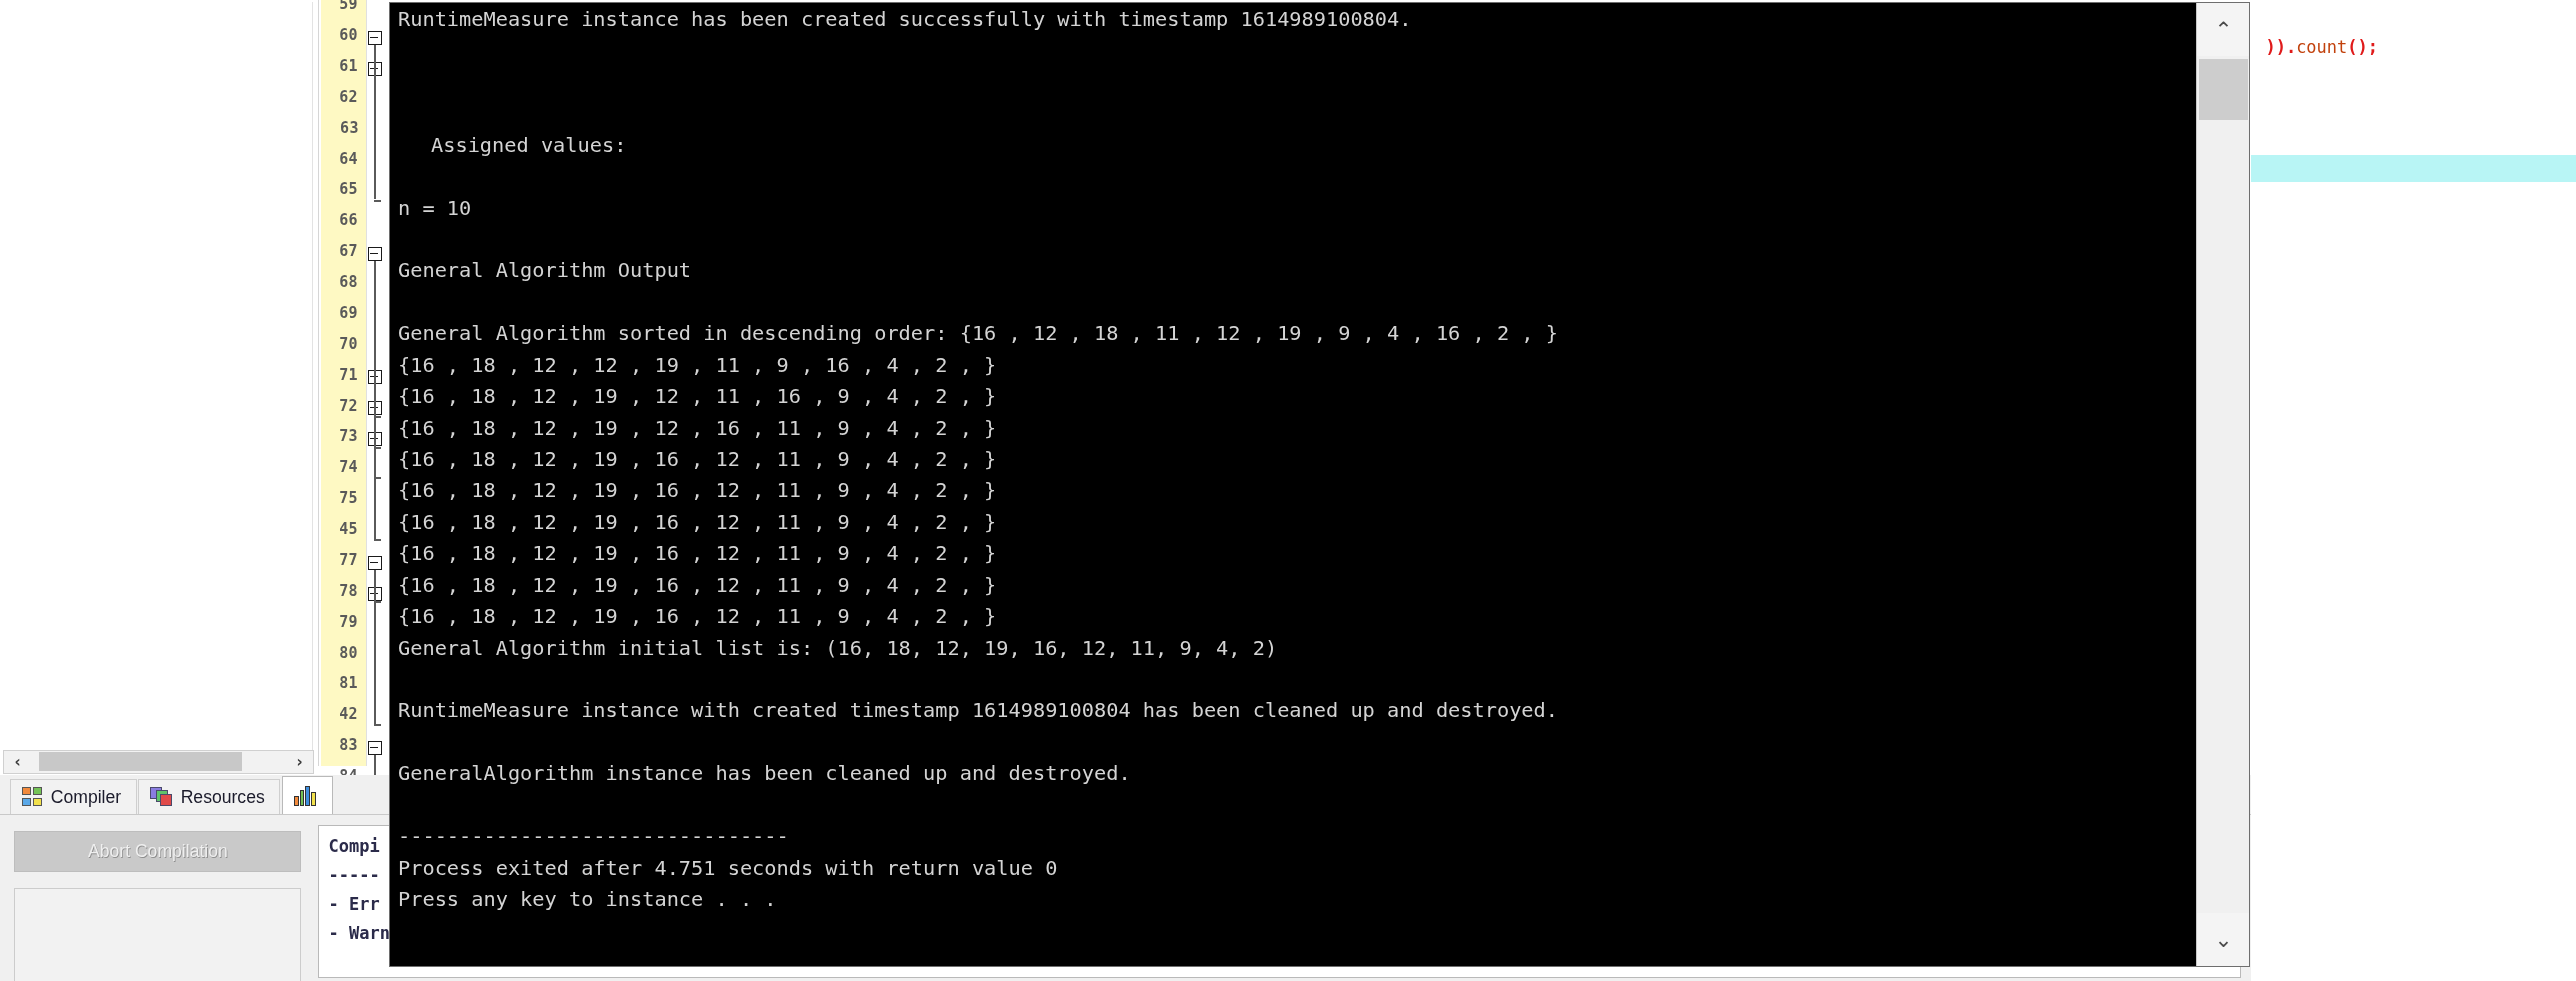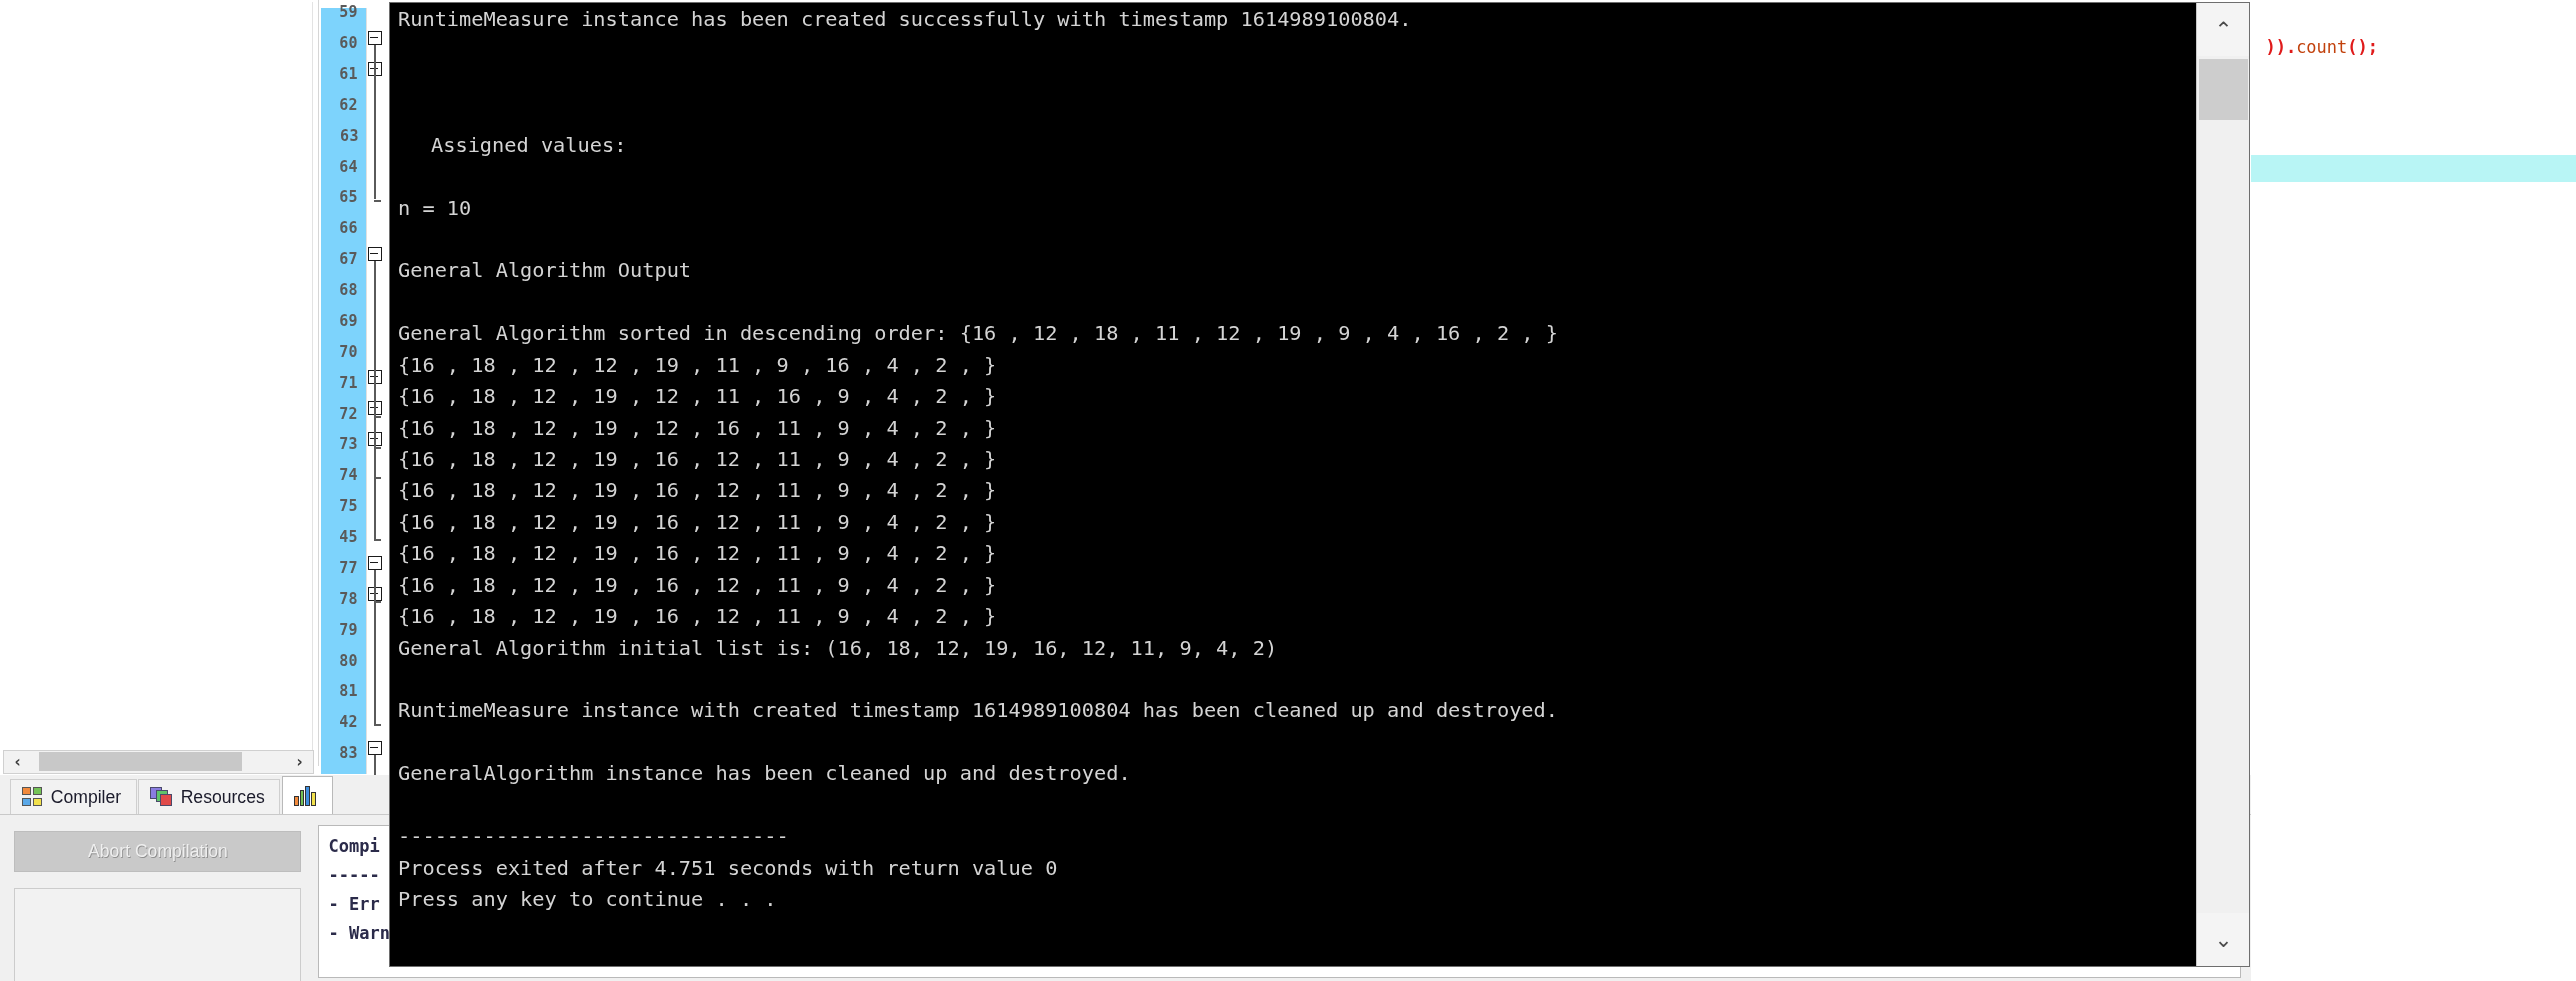--- a/index.html
+++ b/index.html
@@ -41,22 +41,22 @@
     position: absolute; left: 8px; top: 1.6px; width: 203px; height: 19px;
     background: #c8c8c8;
   }
 
   
   .editor-wrap {
     position: absolute; left: 321px; top: 0; width: 1915px; height: 766px;
     background: #ffffff;
   }
   .gutter {
-    position: absolute; left: 0; top: 8px; width: 46px; height: 766px;
-    background: #7dd3fc; border-right: 0.8px solid #e0e0e0;
+    position: absolute; left: 0; top: 0; width: 46px; height: 766px;
+    background: #fef9c3; border-right: 0.8px solid #e0e0e0;
   }
   .gutter-line {
     position: absolute; right: 8px; width: 38px; text-align: right;
     font-family: "DejaVu Sans Mono", monospace;
     font-size: 15px; font-weight: bold; color: #5a5a5a;
     letter-spacing: 0.4px;
   }
   
   .foldcol {
     position: absolute; left: 46px; top: 0; width: 16px; height: 766px;
@@ -341,21 +341,21 @@
         <div class="console-line" style="top: 475px;">{16 , 18 , 12 , 19 , 16 , 12 , 11 , 9 , 4 , 2 , }</div>
         <div class="console-line" style="top: 507px;">{16 , 18 , 12 , 19 , 16 , 12 , 11 , 9 , 4 , 2 , }</div>
         <div class="console-line" style="top: 538px;">{16 , 18 , 12 , 19 , 16 , 12 , 11 , 9 , 4 , 2 , }</div>
         <div class="console-line" style="top: 570px;">{16 , 18 , 12 , 19 , 16 , 12 , 11 , 9 , 4 , 2 , }</div>
         <div class="console-line" style="top: 601px;">{16 , 18 , 12 , 19 , 16 , 12 , 11 , 9 , 4 , 2 , }</div>
         <div class="console-line" style="top: 633px;">General Algorithm initial list is: (16, 18, 12, 19, 16, 12, 11, 9, 4, 2)</div>
         <div class="console-line" style="top: 695px;">RuntimeMeasure instance with created timestamp 1614989100804 has been cleaned up and destroyed.</div>
         <div class="console-line" style="top: 758px;">GeneralAlgorithm instance has been cleaned up and destroyed.</div>
         <div class="console-line" style="top: 821px;">--------------------------------</div>
         <div class="console-line" style="top: 853px;">Process exited after 4.751 seconds with return value 0</div>
-        <div class="console-line" style="top: 884px;">Press any key to continue . . .</div>
+        <div class="console-line" style="top: 884px;">Press any key to instance . . .</div>
       </div>
     <div class="console-scroll">
       <div class="cs-arrow up">⌃</div>
       <div class="cs-thumb"></div>
       <div class="cs-arrow down">⌄</div>
     </div>
   </div>
 
 </div>
 

